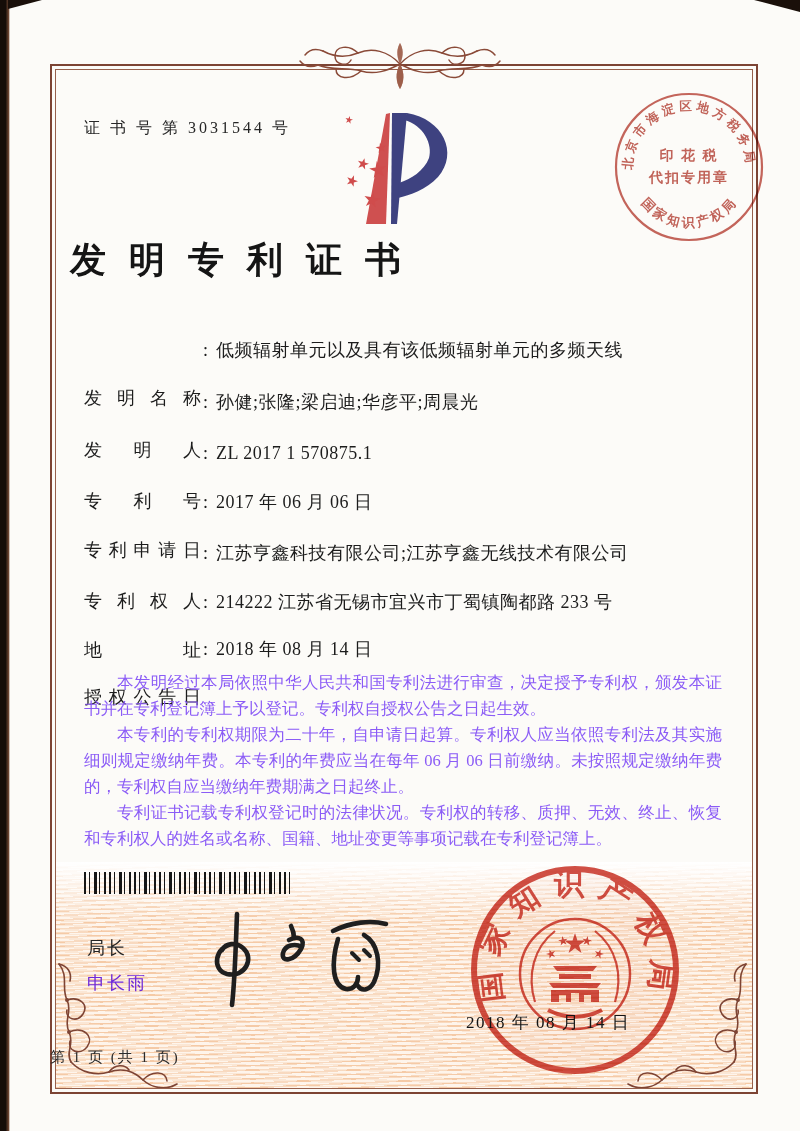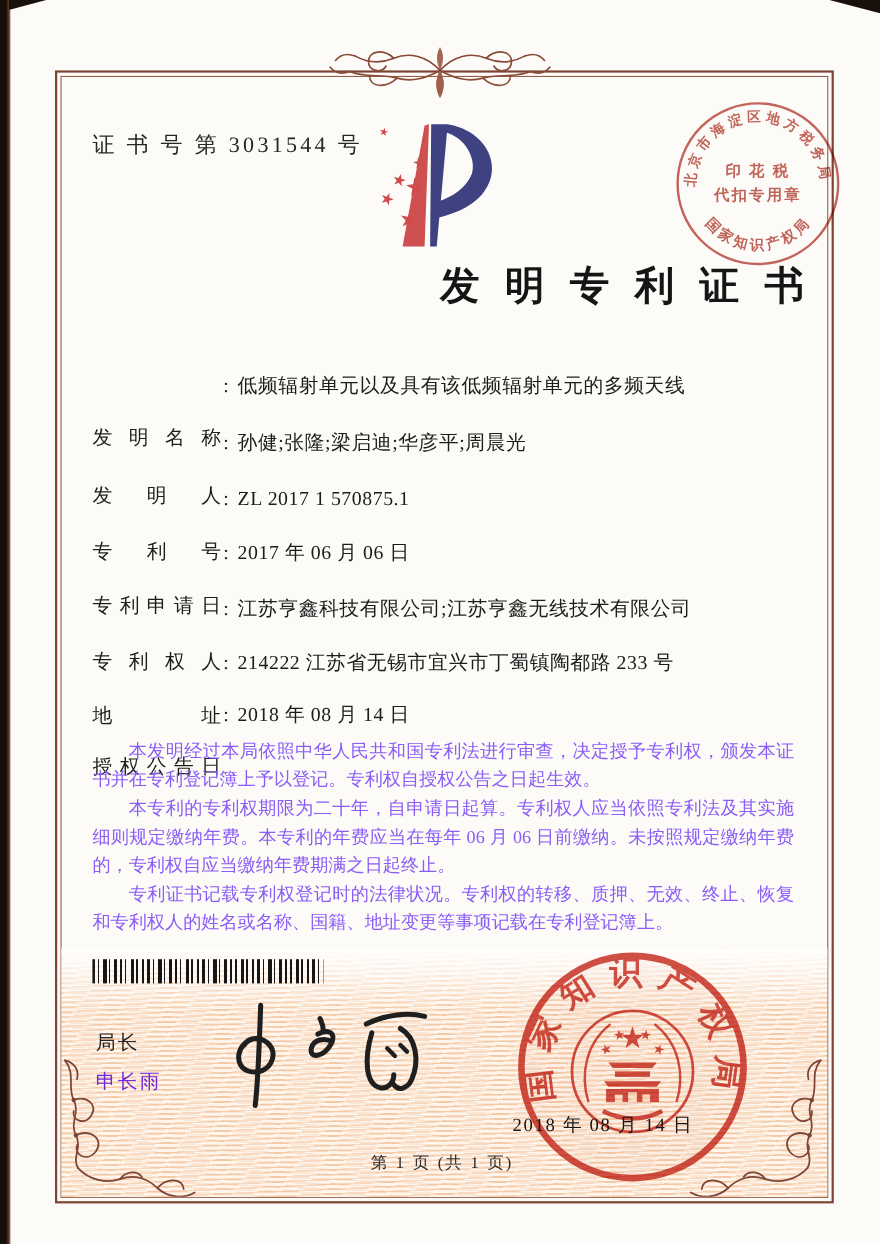--- a/index.html
+++ b/index.html
@@ -21,23 +21,23 @@
   .frame{left:50px;top:64px;width:704px;height:1026px;border:2px solid #7c4434;}
   .frame-inner{position:absolute;inset:3px;border:1px solid #96604c;}
   
   .guilloche{position:absolute;left:4px;right:4px;bottom:4px;height:226px;
     background:
       repeating-linear-gradient(177.5deg, rgba(244,198,160,.55) 0 1.6px, rgba(255,247,239,.6) 1.6px 4.4px),
       repeating-linear-gradient(182.5deg, #f6cfae 0 1.6px, #fdf1e6 1.6px 4.4px);}
   .guilloche::before{content:"";position:absolute;left:0;right:0;top:0;height:58px;
     background:linear-gradient(180deg,#ffffff 0,rgba(255,255,255,0) 100%);}
   
-  .cert-no{left:84px;top:118px;font-size:20px;letter-spacing:3px;color:#262626;}
+  .cert-no{left:84px;top:118px;font-size:16px;letter-spacing:3px;color:#262626;}
   .logo{left:334px;top:108px;}
-  .title{left:50px;top:236px;width:704px;text-align:right;font-size:36px;font-weight:600;
+  .title{left:50px;top:236px;width:704px;text-align:left;font-size:36px;font-weight:600;
     letter-spacing:23px;text-indent:20px;color:#151515;}
   
   .frow{left:84px;width:640px;height:26px;font-size:18px;line-height:24px;color:#1c1c1c;}
   .flabel{display:inline-block;width:118px;text-align:justify;text-align-last:justify;
     vertical-align:top;letter-spacing:1px;margin-top:48px;}
   .fcolon{display:inline-block;margin:0 8px 0 1px;}
   .fvalue{letter-spacing:.5px;}
   .pair2{position:absolute;left:330px;top:0;white-space:nowrap;}
   .pair2 .flabel2{letter-spacing:1px;}
   
@@ -53,21 +53,21 @@
       #161616 15px 16px,transparent 16px 20px,
       #161616 20px 22px,transparent 22px 25px);}
   
   .signer-title{left:87px;top:936px;font-size:18px;letter-spacing:2px;color:#242424;}
   .signer-name{left:87px;top:971px;font-size:18px;letter-spacing:2px;color:#6d28d9;}
   .signature{left:203px;top:908px;}
   
   .seal{left:462px;top:858px;mix-blend-mode:multiply;}
   .seal-date{left:466px;top:1011px;font-size:17px;letter-spacing:1.5px;color:#141414;}
   
-  .footer{left:50px;top:1048px;width:704px;text-align:center;font-size:15px;
+  .footer{left:50px;top:1048px;width:704px;text-align:left;font-size:15px;
     letter-spacing:2px;color:#2b2b2b;}
   
   .tax-stamp{left:609px;top:87px;opacity:.93;mix-blend-mode:multiply;}
   
   .orn-top{left:272px;top:40px;}
   .orn-bl{left:53px;top:962px;}
   .orn-br{left:622px;top:962px;transform:scaleX(-1);}
 </style>
 </head>
 <body>

